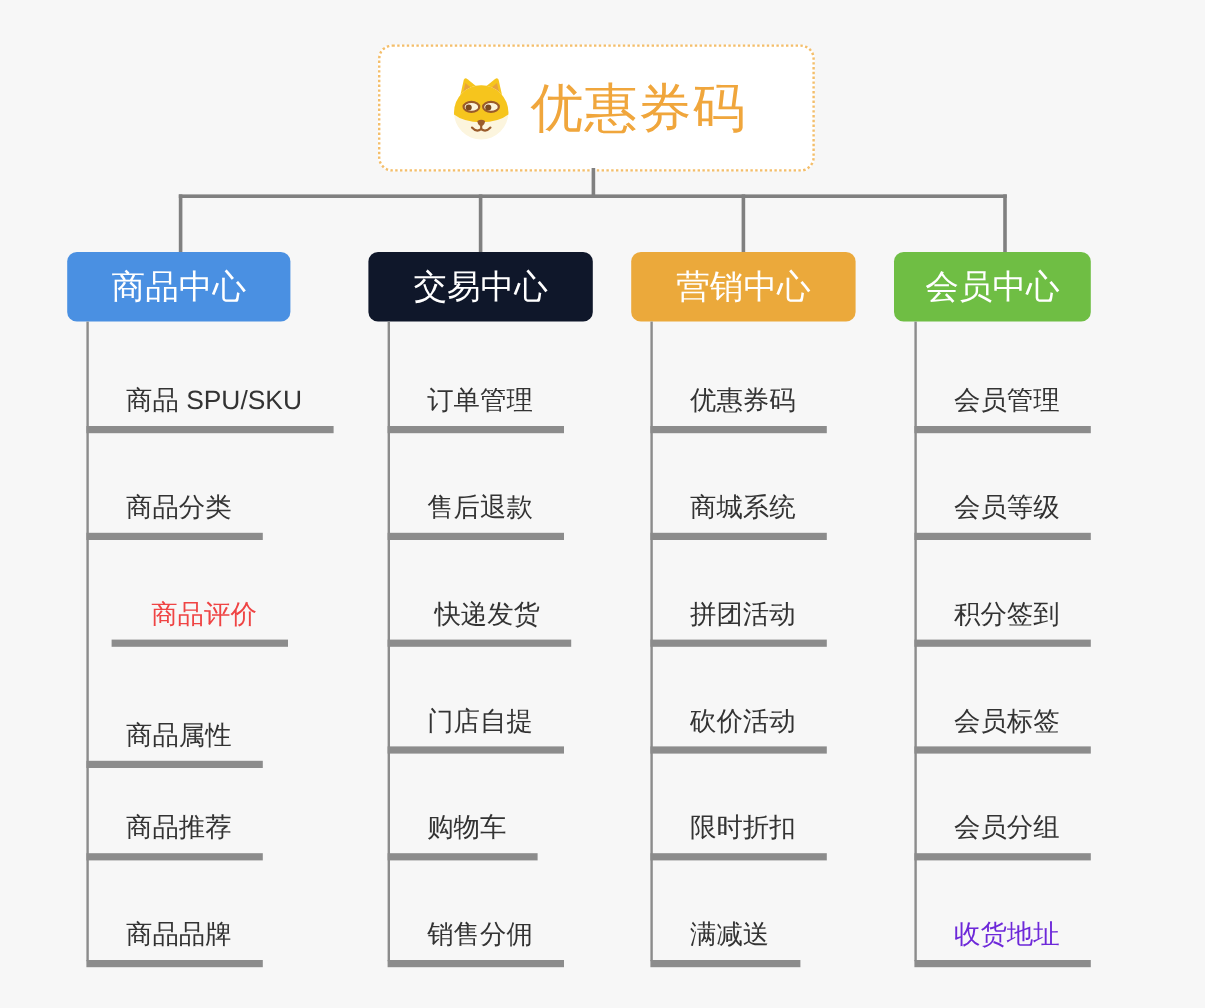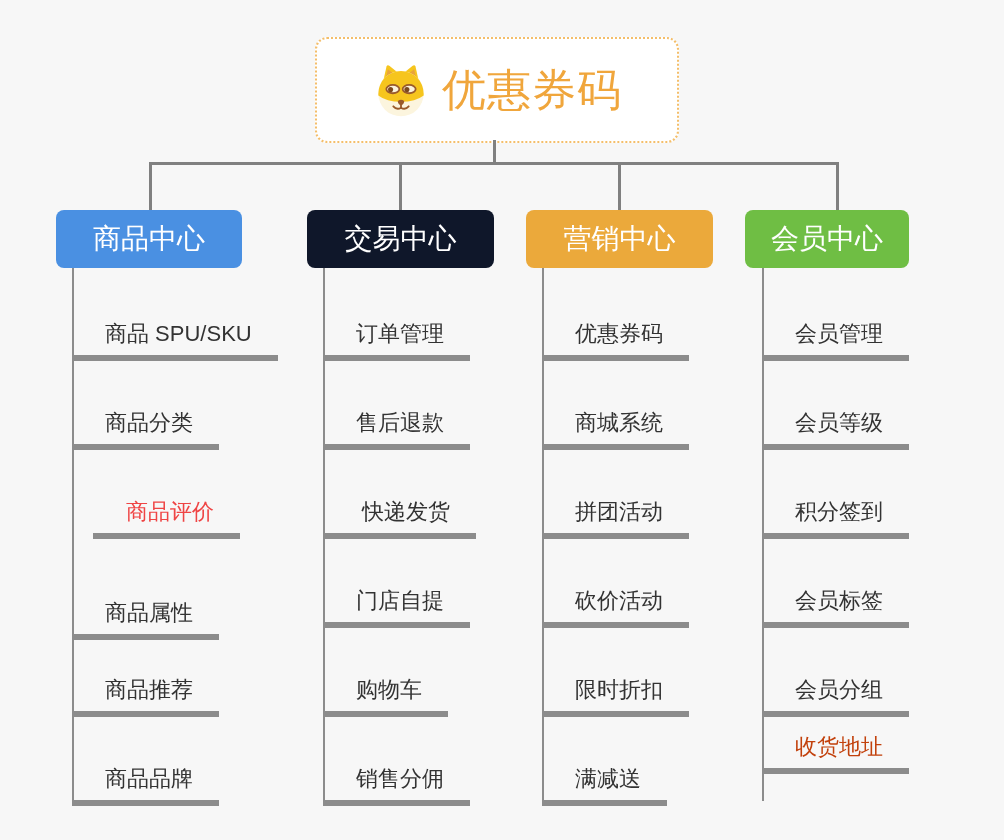--- a/index.html
+++ b/index.html
@@ -119,14 +119,14 @@
     <div class="item" style="left: 542px; top: 410px; border-bottom-color: rgb(140, 140, 140); color: rgb(51, 51, 51);">商城系统</div>
     <div class="item" style="left: 542px; top: 499px; border-bottom-color: rgb(140, 140, 140); color: rgb(51, 51, 51);">拼团活动</div>
     <div class="item" style="left: 542px; top: 588px; border-bottom-color: rgb(140, 140, 140); color: rgb(51, 51, 51);">砍价活动</div>
     <div class="item" style="left: 542px; top: 677px; border-bottom-color: rgb(140, 140, 140); color: rgb(51, 51, 51);">限时折扣</div>
     <div class="item" style="left: 542px; top: 766px; border-bottom-color: rgb(140, 140, 140); color: rgb(51, 51, 51);">满减送</div>
     <div class="item" style="left: 762px; top: 321px; border-bottom-color: rgb(140, 140, 140); color: rgb(51, 51, 51);">会员管理</div>
     <div class="item" style="left: 762px; top: 410px; border-bottom-color: rgb(140, 140, 140); color: rgb(51, 51, 51);">会员等级</div>
     <div class="item" style="left: 762px; top: 499px; border-bottom-color: rgb(140, 140, 140); color: rgb(51, 51, 51);">积分签到</div>
     <div class="item" style="left: 762px; top: 588px; border-bottom-color: rgb(140, 140, 140); color: rgb(51, 51, 51);">会员标签</div>
     <div class="item" style="left: 762px; top: 677px; border-bottom-color: rgb(140, 140, 140); color: rgb(51, 51, 51);">会员分组</div>
-    <div class="item" style="left: 762px; top: 734px; border-bottom-color: rgb(140, 140, 140); color: #c2410c; text-align: right;">收货地址</div>
+    <div class="item" style="left: 762px; top: 766px; border-bottom-color: rgb(140, 140, 140); color: #6d28d9; text-align: right;">收货地址</div>
   </div>
 
 </body></html>

